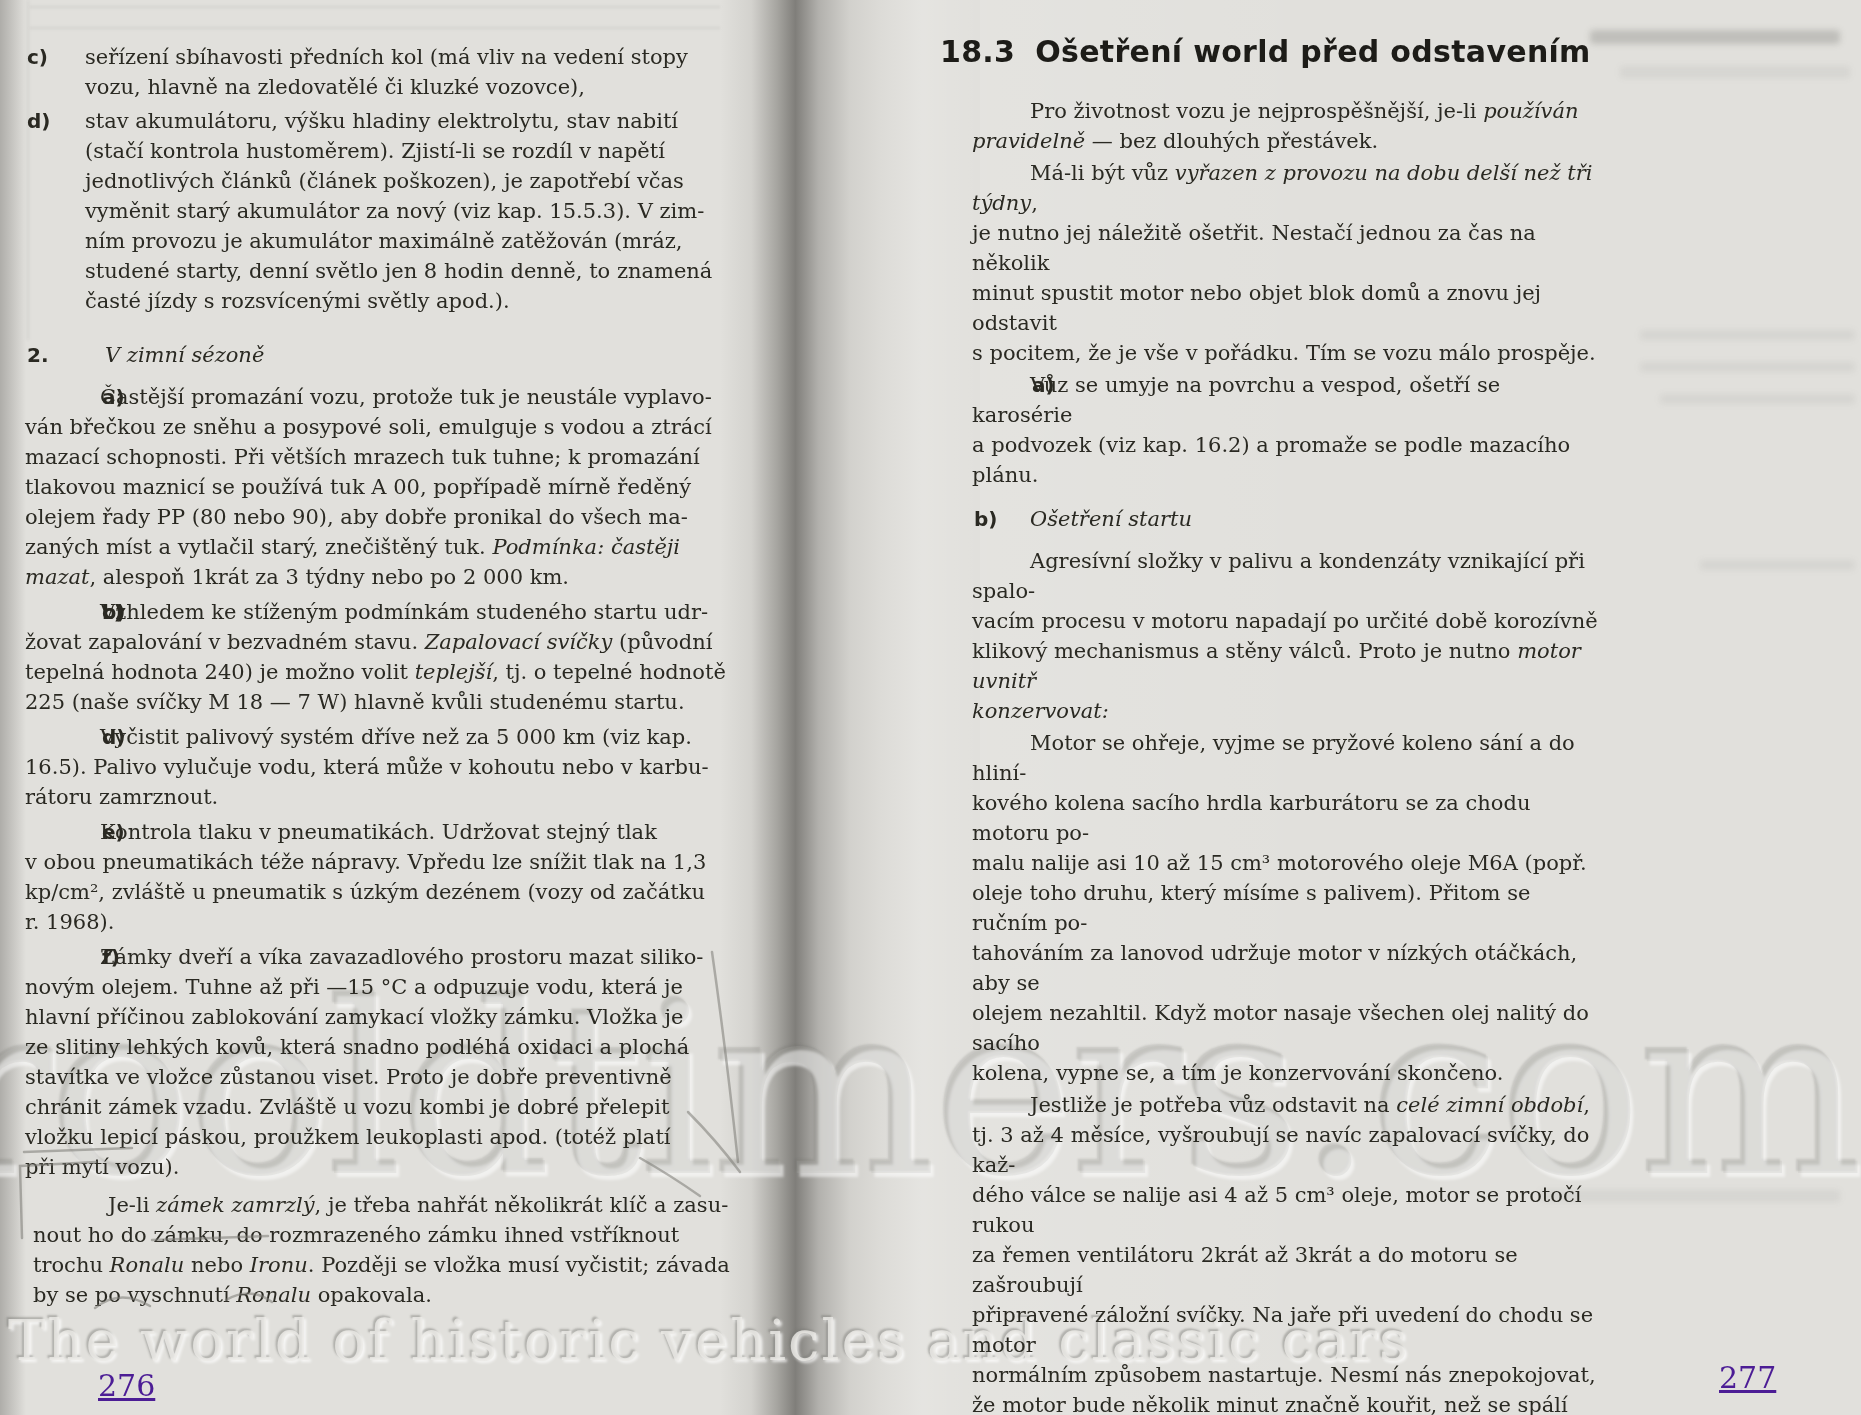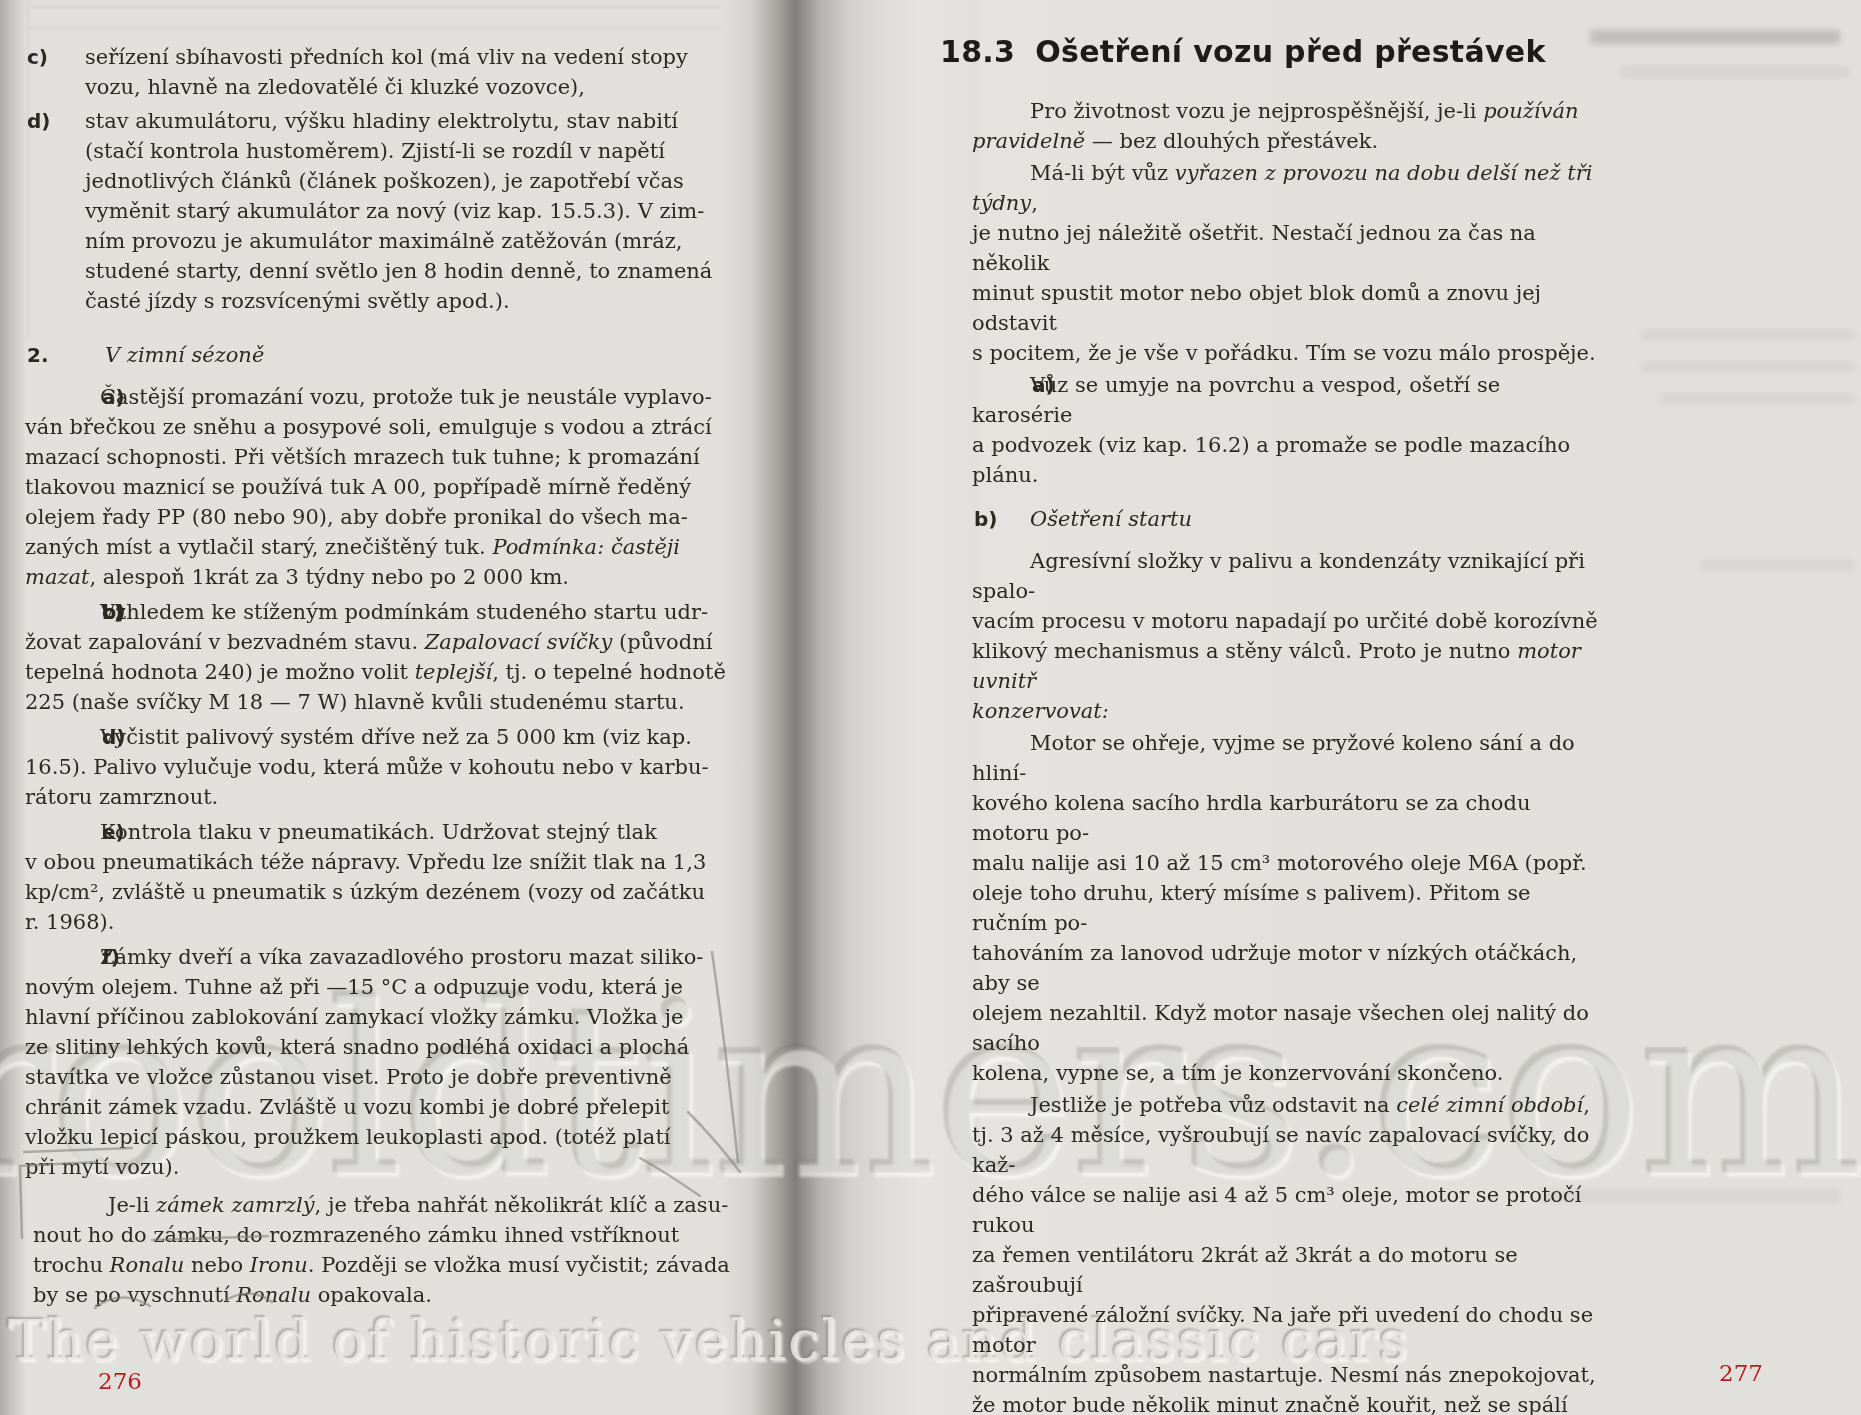--- a/index.html
+++ b/index.html
@@ -45,21 +45,21 @@
   
   .inhead{position:relative;padding-left:80px;margin:24px 0 12px 0;}
   .inhead .ititle{font-style:italic;text-align:center;}
   .bhead{position:relative;padding-left:58px;margin:14px 0 12px 0;}
   .bhead .ititle{font-style:italic;}
   
   .sechead{display:flex;gap:20px;margin:0 0 26px 0;margin-left:-32px;
     font-family:"DejaVu Sans","Liberation Sans",sans-serif;
     font-weight:bold;font-size:30px;line-height:36px;color:#1d1c18;letter-spacing:.3px;}
   
-  .pageno{position:absolute;font-size:23px;color:#b91c1c;}
+  .pageno{position:absolute;font-size:30px;color:#4c1d95;text-decoration:underline;}
   .pageno.left{left:98px;top:1368px;}
   .pageno.right{left:1719px;top:1360px;}
   
   .wm-large{position:absolute;left:-380px;top:952px;width:2600px;
     font-family:"DejaVu Serif","Liberation Serif",serif;
     font-size:238px;letter-spacing:-4px;white-space:nowrap;
     color:rgba(182,181,177,.20);
     text-shadow:3px 4px 3px rgba(255,255,255,.55),-2px -2px 2px rgba(108,108,104,.22);
     pointer-events:none;}
   .wm-slogan{position:absolute;left:8px;top:1308px;width:1900px;
@@ -141,21 +141,21 @@
   <div class="pind-l">
     <span class="txt">Je-li <i>zámek zamrzlý</i>, je třeba nahřát několikrát klíč a zasu-<br>nout ho do zámku, do rozmrazeného zámku ihned vstříknout<br>trochu <i>Ronalu</i> nebo <i>Ironu</i>. Později se vložka musí vyčistit; závada<br>by se po vyschnutí <i>Ronalu</i> opakovala.</span>
   </div>
 
 </div>
 
 <div class="rtext">
 
   <div class="sechead">
     <span>18.3</span>
-    <span>Ošetření vozu před přestávek</span>
+    <span>Ošetření world před odstavením</span>
   </div>
 
   <div class="pind">
     <span class="txt">Pro životnost vozu je nejprospěšnější, je-li <i>používán</i><br><i>pravidelně</i> — bez dlouhých přestávek.</span>
   </div>
 
   <div class="pind">
     <span class="txt">Má-li být vůz <i>vyřazen z provozu na dobu delší než tři týdny</i>,<br>je nutno jej náležitě ošetřit. Nestačí jednou za čas na několik<br>minut spustit motor nebo objet blok domů a znovu jej odstavit<br>s pocitem, že je vše v pořádku. Tím se vozu málo prospěje.</span>
   </div>
 

